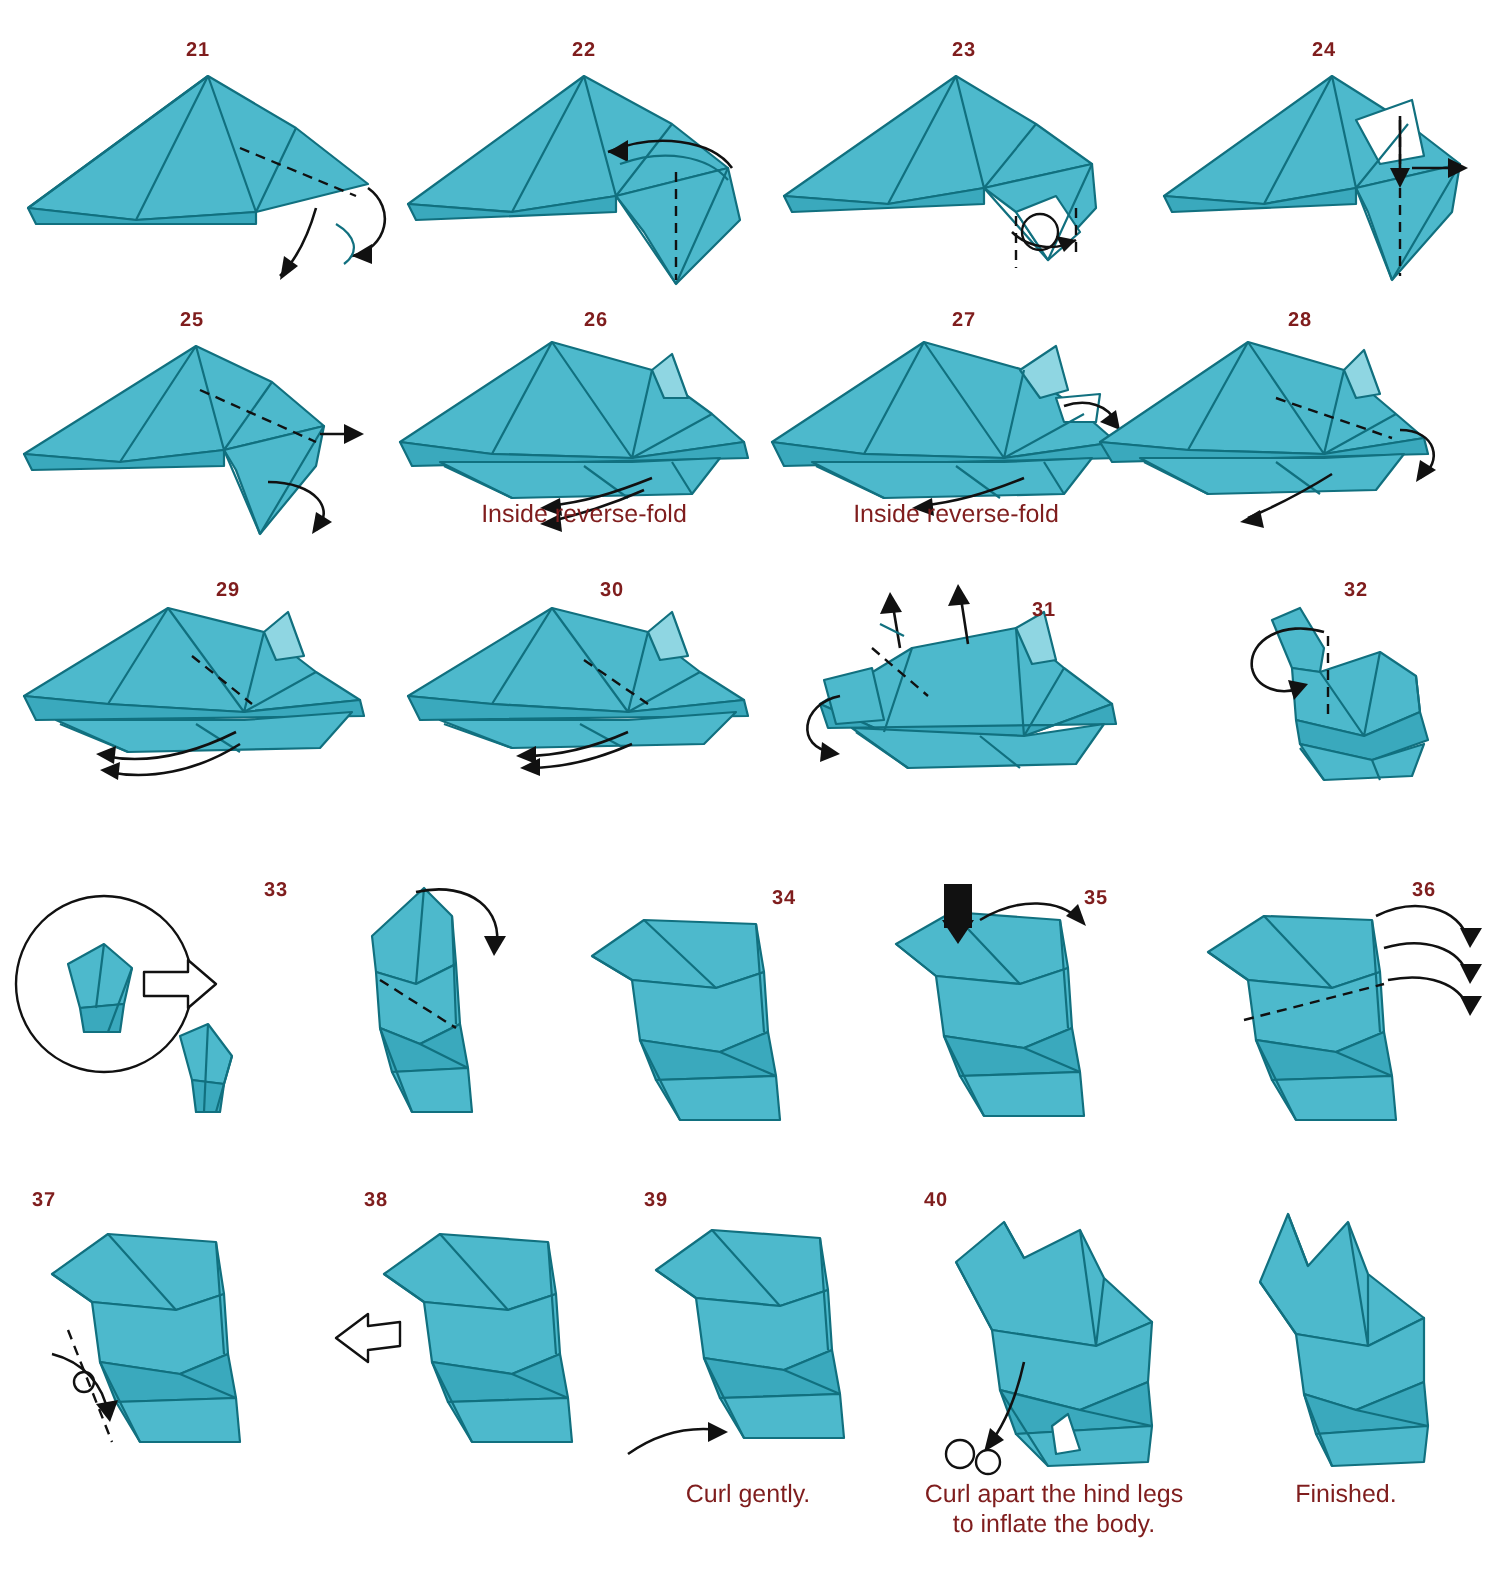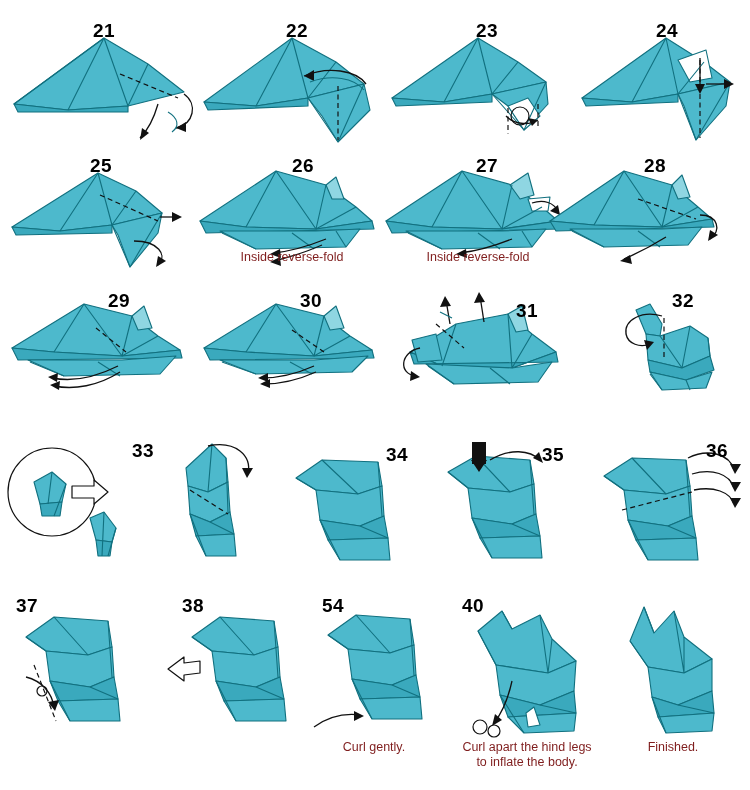--- a/index.html
+++ b/index.html
@@ -18,23 +18,23 @@
   #sheet {
     position: relative;
     width: 750px;
     height: 790px;
   }
   .step {
     position: absolute;
   }
   .step .num {
     position: absolute;
-    font-size: 19px;
+    font-size: 10px;
     font-weight: 700;
-    color: #000000;
+    color: #7f1d1d;
     letter-spacing: 0.5px;
   }
   .caption {
     position: absolute;
     font-size: 12.5px;
     line-height: 15px;
     color: #7f1d1d;
     text-align: center;
     white-space: pre-line;
   }
@@ -338,21 +338,21 @@
       <polygon class="p" points="32,42 60,22 114,26 118,52 94,60 52,56"></polygon>
       <polygon class="p" points="52,56 94,60 118,52 120,82 96,92 56,86"></polygon>
       <polygon class="p2" points="56,86 96,92 120,82 124,104 64,106"></polygon>
       <polygon class="p" points="64,106 124,104 126,126 76,126"></polygon>
       <path class="ln" d="M60,22 L94,60 M114,26 L118,82 M56,86 L76,126 M96,92 L124,104 M32,42 L52,56"></path>
       <polygon class="whitearrow" points="8,74 24,62 24,68 40,66 40,78 24,80 24,86"></polygon>
     </svg>
   </div>
 
   <div class="step" style="left:300px; top:595px; width:148px; height:170px;">
-    <div class="num" style="left:22px; top:0px;">54</div>
+    <div class="num" style="left:22px; top:0px;">39</div>
     <svg width="148" height="150" viewBox="0 0 148 150">
       <polygon class="p" points="28,40 56,20 110,24 114,50 90,58 48,54"></polygon>
       <polygon class="p" points="48,54 90,58 114,50 116,80 92,90 52,84"></polygon>
       <polygon class="p2" points="52,84 92,90 116,80 120,102 60,104"></polygon>
       <polygon class="p" points="60,104 120,102 122,124 72,124"></polygon>
       <path class="ln" d="M56,20 L90,58 M110,24 L114,80 M52,84 L72,124 M92,90 L120,102 M28,40 L48,54"></path>
       <path class="arrow" d="M14,132 C28,122 44,118 60,120"></path>
       <polygon class="arrowhead" points="64,121 54,116 54,126"></polygon>
     </svg>
     <div class="caption" style="left:-6px; top:145px; width:160px;">Curl gently.</div>

